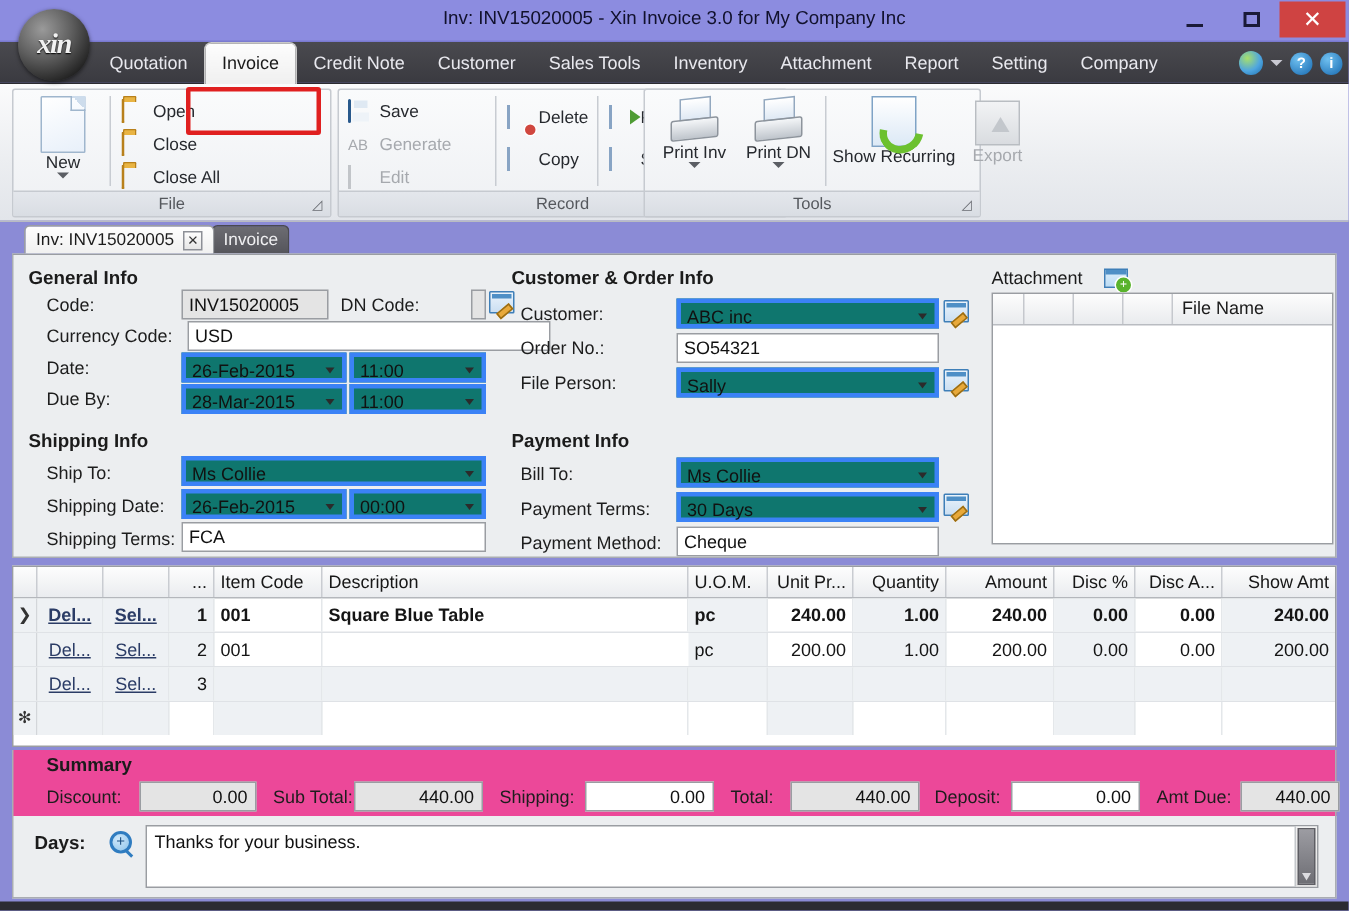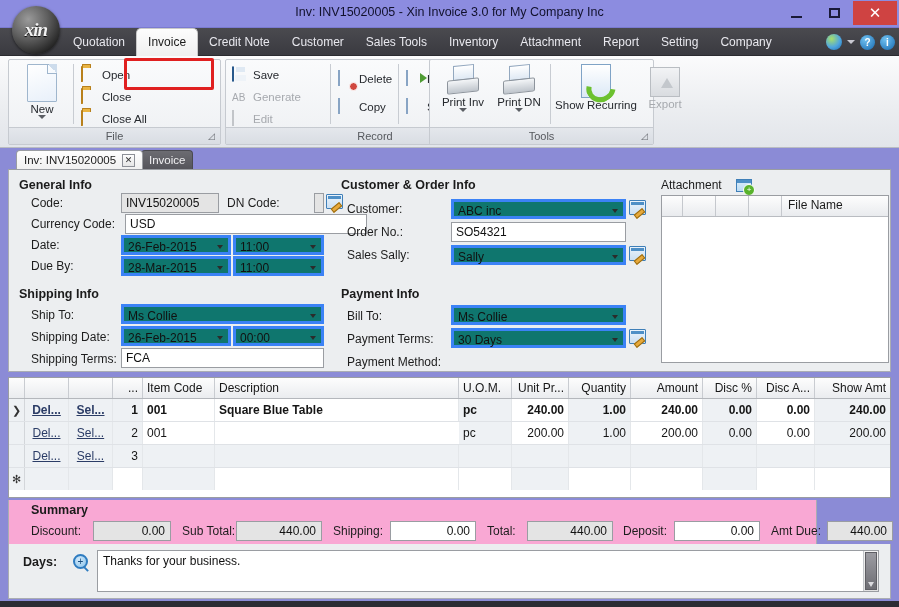--- a/index.html
+++ b/index.html
@@ -200,21 +200,21 @@
         padding:0 4px; white-space:nowrap; overflow:hidden; border-right:1px solid #e4e7ea;}
   .gc.r { text-align:right; }
   .gc.alt { background:#eef1f4; }
   .gc.lnk { text-align:center; }
   .gc.lnk span { color:#2b3c66; text-decoration:underline; cursor:pointer; }
   .grow.sel .gc { font-weight:bold; }
   .rowmark { position:absolute; left:0; top:0; width:16px; height:22px; text-align:center;
              line-height:22px; font-size:11px; color:#333; background:#eef1f4; border-right:1px solid #d3d6da;}
 
   
-  .summary { position:absolute; left:8px; top:500px; width:809px; height:44px; background:#f9a8d4;
+  .summary { position:absolute; left:8px; top:500px; width:883px; height:44px; background:#ec4899;
              border-left:1px solid #aaadb2; border-right:1px solid #aaadb2; }
   .sum-title { position:absolute; left:22px; top:3px; font-weight:bold; font-size:12.5px; color:#1b1b1b; }
   .sum-lab { position:absolute; top:24px; font-size:12px; color:#1d1d1d; white-space:nowrap;}
   .sum-in { position:absolute; top:21px; height:20px; border:1px solid #9a9da2; font-size:12px;
             color:#111; text-align:right; padding-right:5px; line-height:18px; background:#e4e4e4;}
   .sum-in.edit { background:#fff; }
 
   
   .notebar { position:absolute; left:8px; top:544px; width:883px; height:55px; background:#eceef0;
              border:1px solid #aaadb2; border-top:none; }
@@ -473,21 +473,21 @@
       <span class="cv">ABC inc</span>
       <span class="carr">
           <i></i>
         </span>
     </div>
     <div class="editicon" style="left:620px; top:30px;"></div>
 
     <div class="flabel" style="left:338px; top:55px;">Order No.:</div>
     <div class="fin" style="left:442px; top:52px; width:175px;">SO54321</div>
 
-    <div class="flabel" style="left:338px; top:78px;">Sales Sally:</div>
+    <div class="flabel" style="left:338px; top:78px;">File Person:</div>
     <div class="combo" style="left:442px; top:75px; width:175px;">
       <span class="cv">Sally</span>
       <span class="carr">
           <i></i>
         </span>
     </div>
     <div class="editicon" style="left:620px; top:76px;"></div>
 
     <div class="sect-title" style="left:332px; top:117px;">Payment Info</div>
     <div class="flabel" style="left:338px; top:139px;">Bill To:</div>
@@ -499,20 +499,21 @@
     </div>
     <div class="flabel" style="left:338px; top:162px;">Payment Terms:</div>
     <div class="combo" style="left:442px; top:158px; width:175px;">
       <span class="cv">30 Days</span>
       <span class="carr">
           <i></i>
         </span>
     </div>
     <div class="editicon" style="left:620px; top:159px;"></div>
     <div class="flabel" style="left:338px; top:185px;">Payment Method:</div>
+    <div class="fin" style="left:442px; top:181px; width:175px;">Cheque</div>
 
     <div class="att-title" style="left:652px; top:8px;">Attachment</div>
     <div class="att-icon" style="left:727px; top:9px;"></div>
     <div class="att-grid" style="left:652px; top:25px; width:228px; height:168px;">
       <div class="att-head">
         <div class="att-hc" style="left:0;   width:21px;"></div>
         <div class="att-hc" style="left:21px;width:33px;"></div>
         <div class="att-hc" style="left:54px;width:33px;"></div>
         <div class="att-hc" style="left:87px;width:33px;"></div>
         <div class="att-hc" style="left:120px;width:107px;border-right:none;">

